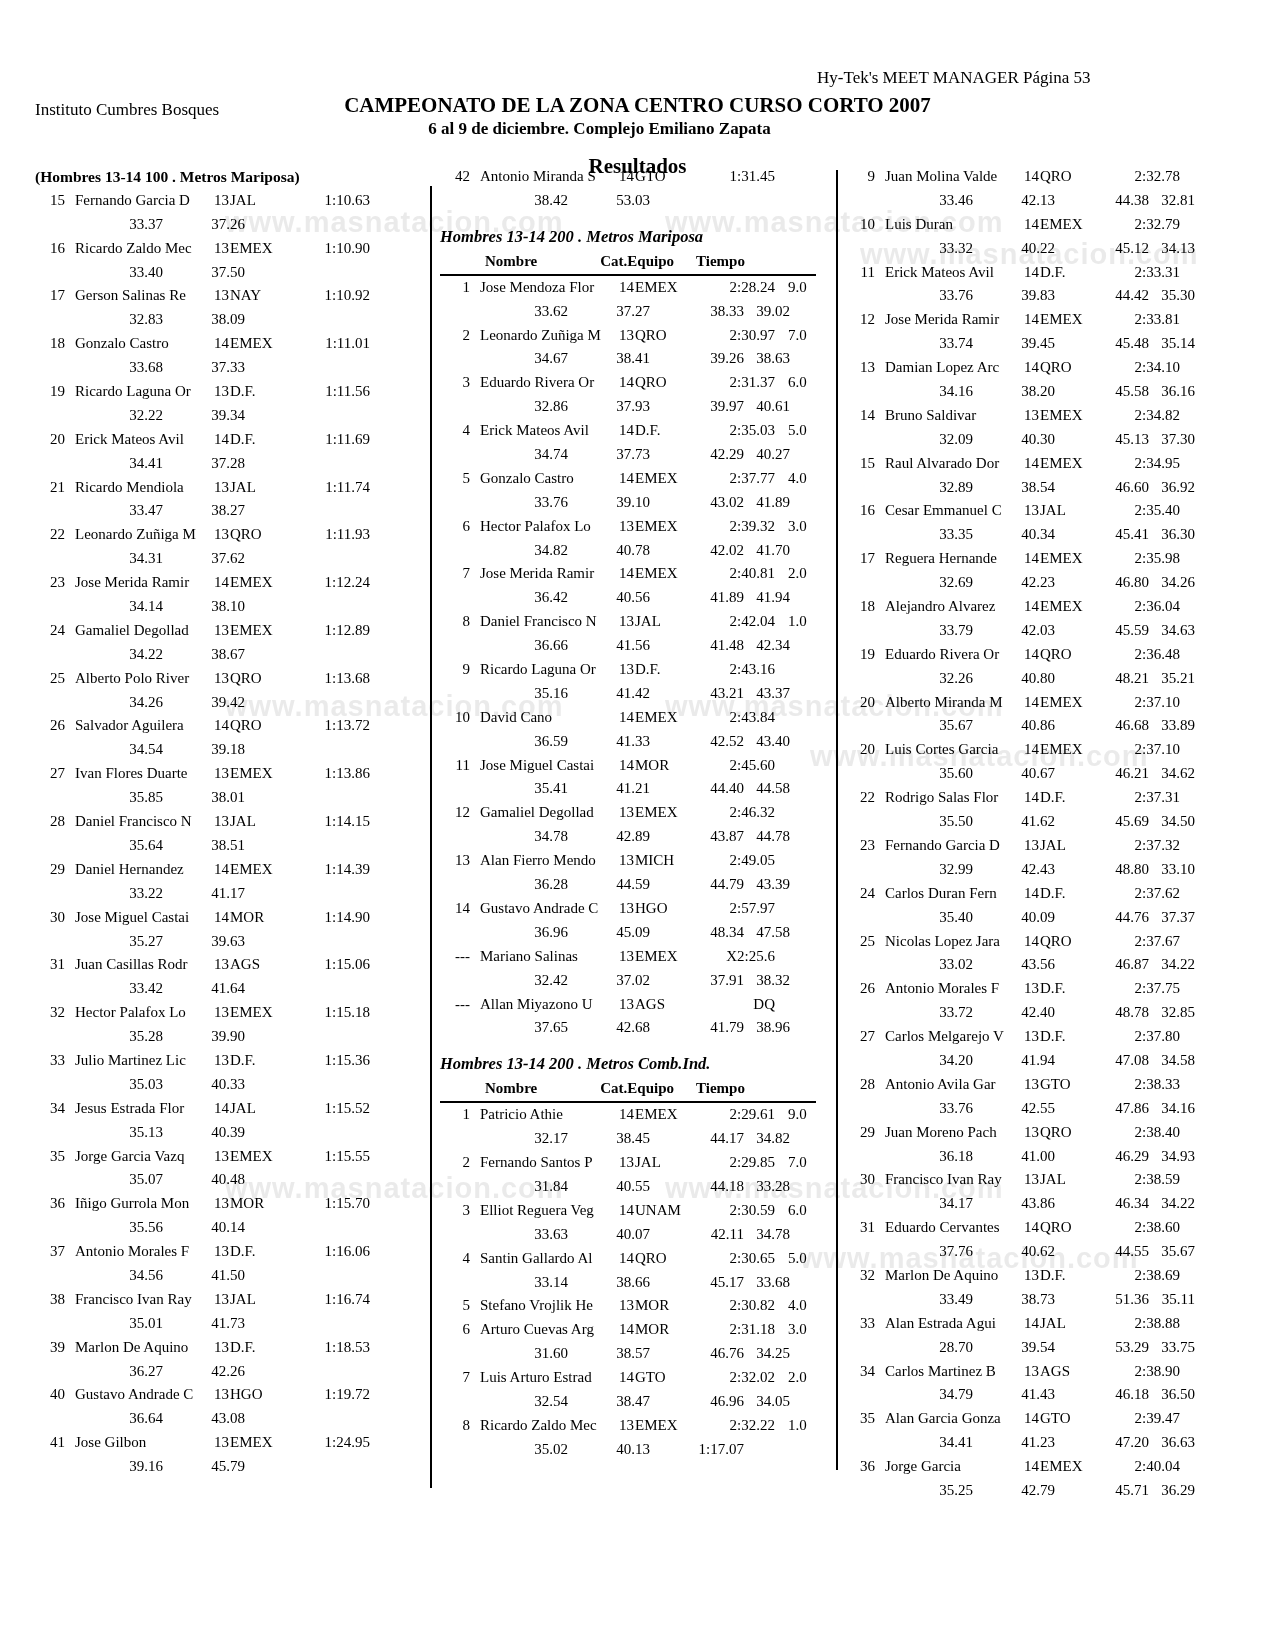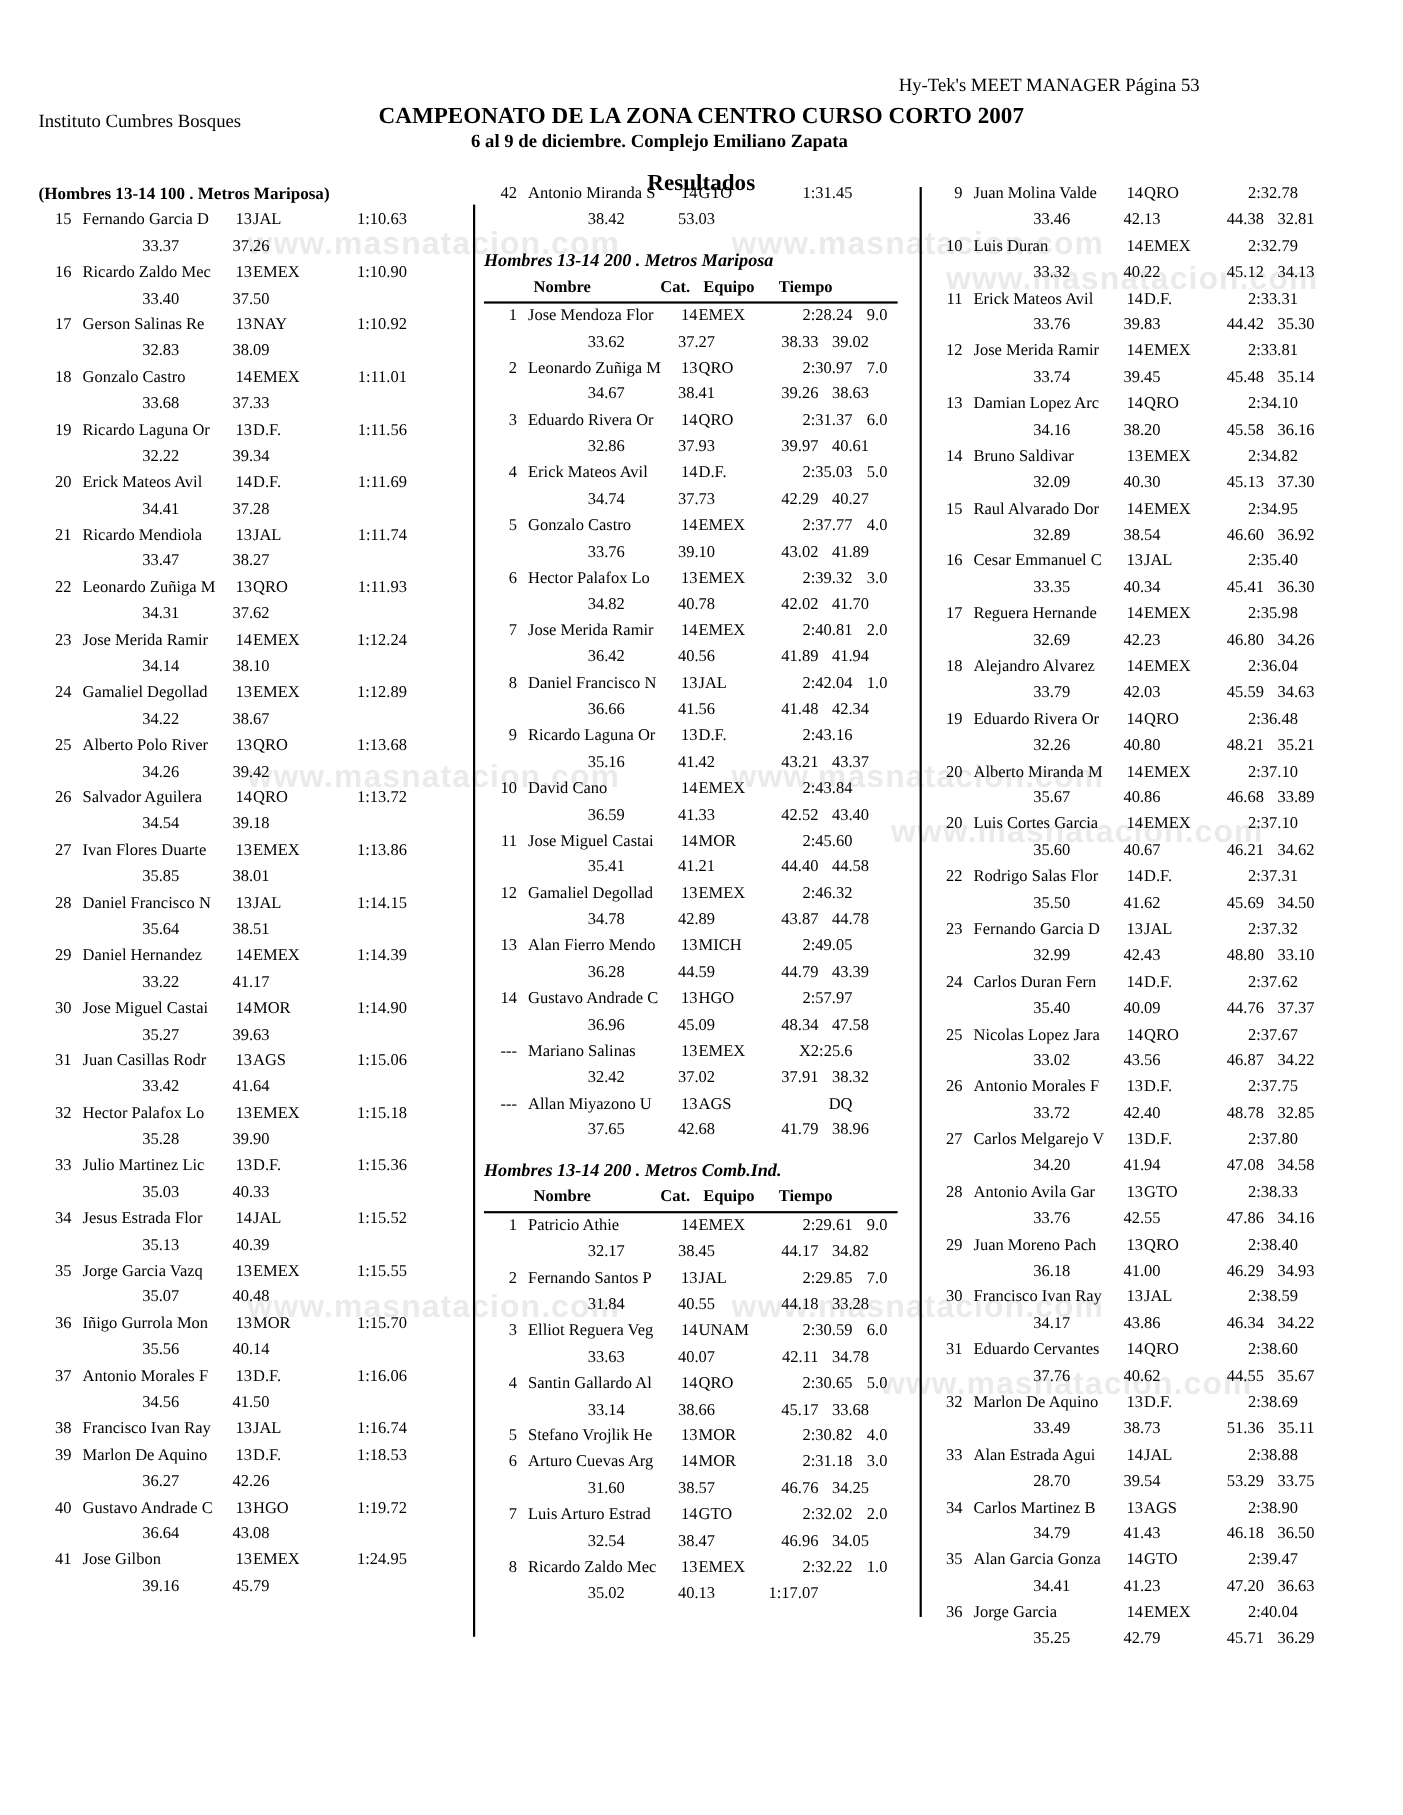--- a/index.html
+++ b/index.html
@@ -15,21 +15,21 @@
   .col{position:absolute;top:165px;width:395px;font-size:15px;}
   #col0{left:35px;}
   #col1{left:440px;}
   #col2{left:845px;}
   .cont-header{font-weight:bold;height:23.9px;line-height:23.9px;white-space:nowrap;font-size:15.5px;}
   .event-block{margin-top:11px;}
   .event-title{font-weight:bold;font-size:16.5px;height:26px;line-height:26px;white-space:nowrap;font-style:italic;}
   .col-head{display:flex;font-weight:bold;height:24px;line-height:22px;border-bottom:2.5px solid #000;width:376px;}
   .ch0{margin-left:45px;}
   .ch1{margin-left:63px;}
-  .ch2{margin-left:12px;}
+  .ch2{}
   .ch3{margin-left:22px;}
   
   .rline{display:flex;height:23.9px;line-height:23.9px;white-space:nowrap;}
   .place{width:30px;text-align:right;flex:none;}
   .name{margin-left:10px;width:131px;overflow:hidden;flex:none;}
   .cat{width:23px;text-align:right;flex:none;}
   .team{width:66px;flex:none;padding-left:1px;}
   .time{width:74px;text-align:right;flex:none;}
   .pts{width:42px;flex:none;padding-left:13px;}
   .sline{display:flex;height:23.9px;line-height:23.9px;white-space:nowrap;}
@@ -349,20 +349,24 @@
         <span class="s2">41.50</span>
       </div>
       <div class="rline">
         <span class="place">38</span>
         <span class="name">Francisco Ivan Ray</span>
         <span class="cat">13</span>
         <span class="team">JAL</span>
         <span class="time">1:16.74</span>
         <span class="pts"></span>
       </div>
+      <div class="sline">
+        <span class="s1">35.01</span>
+        <span class="s2">41.73</span>
+      </div>
       <div class="rline">
         <span class="place">39</span>
         <span class="name">Marlon De Aquino</span>
         <span class="cat">13</span>
         <span class="team">D.F.</span>
         <span class="time">1:18.53</span>
         <span class="pts"></span>
       </div>
       <div class="sline">
         <span class="s1">36.27</span>

